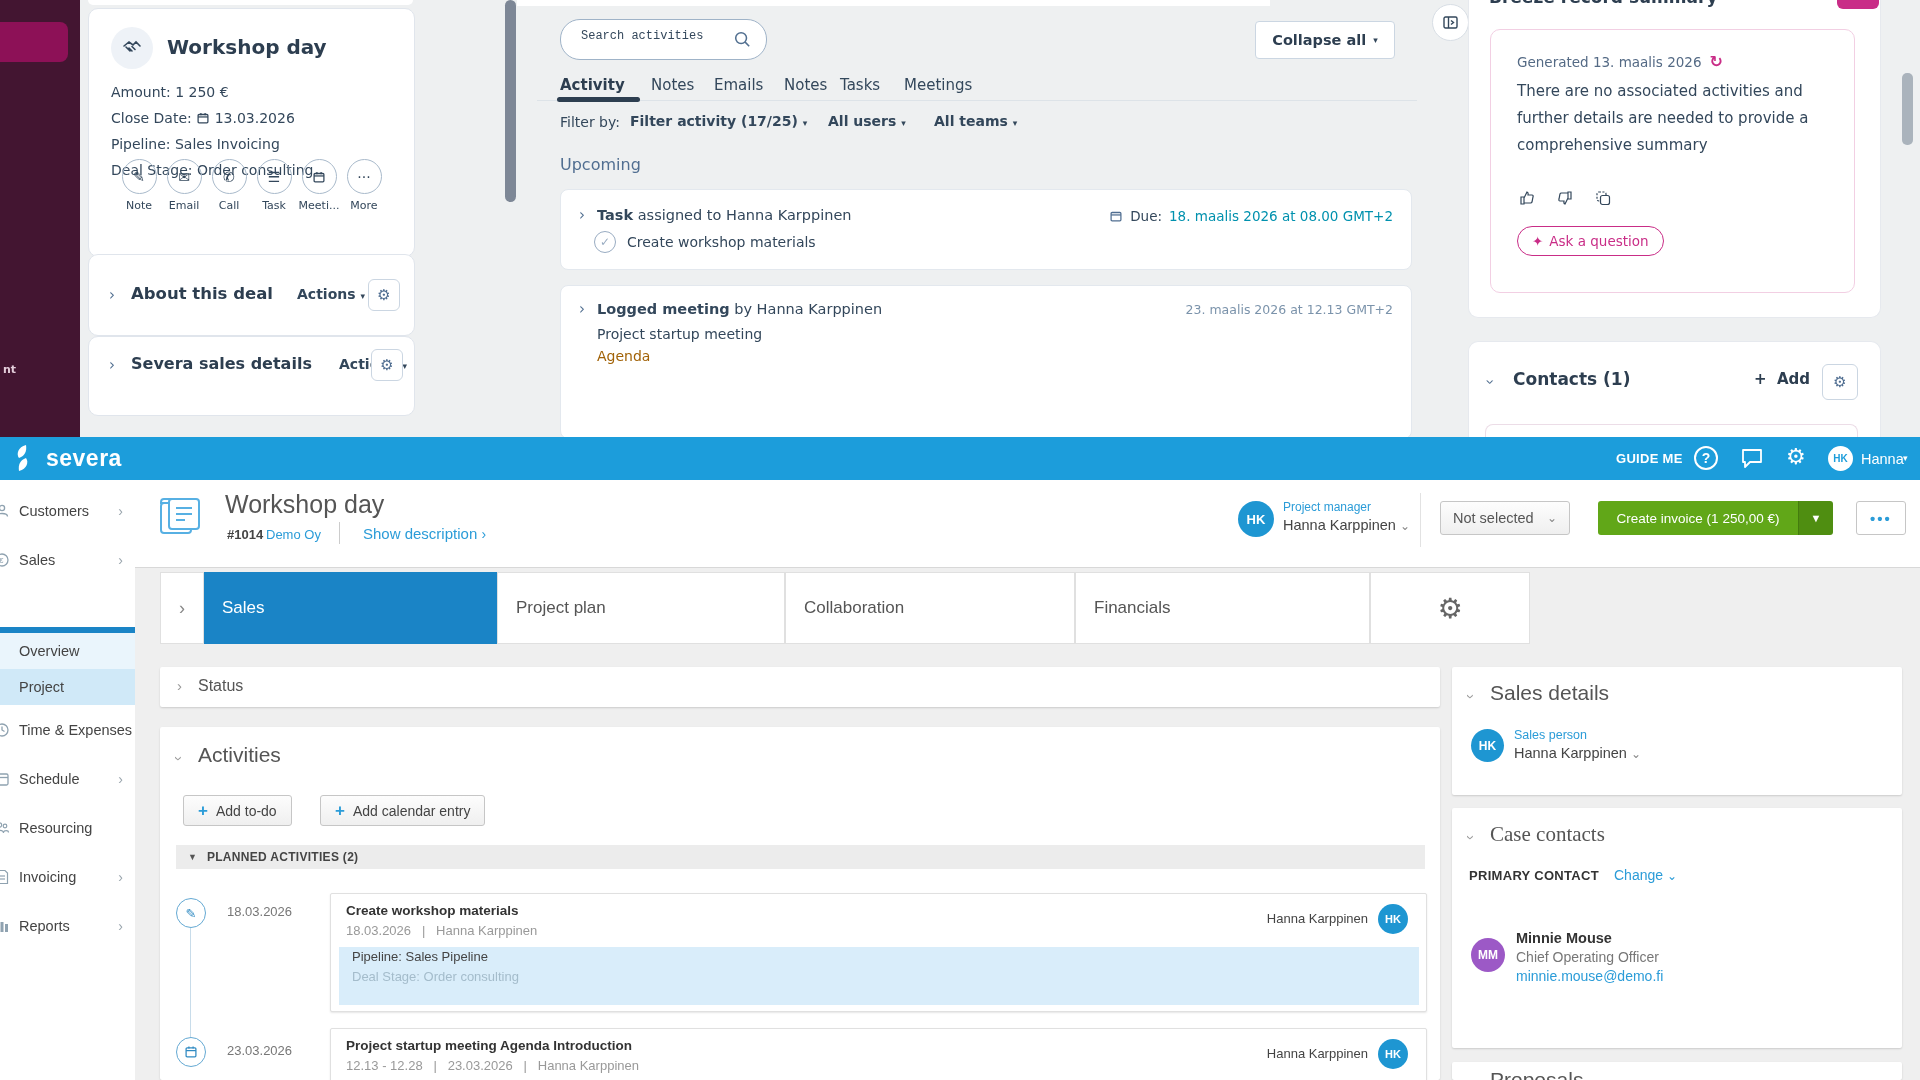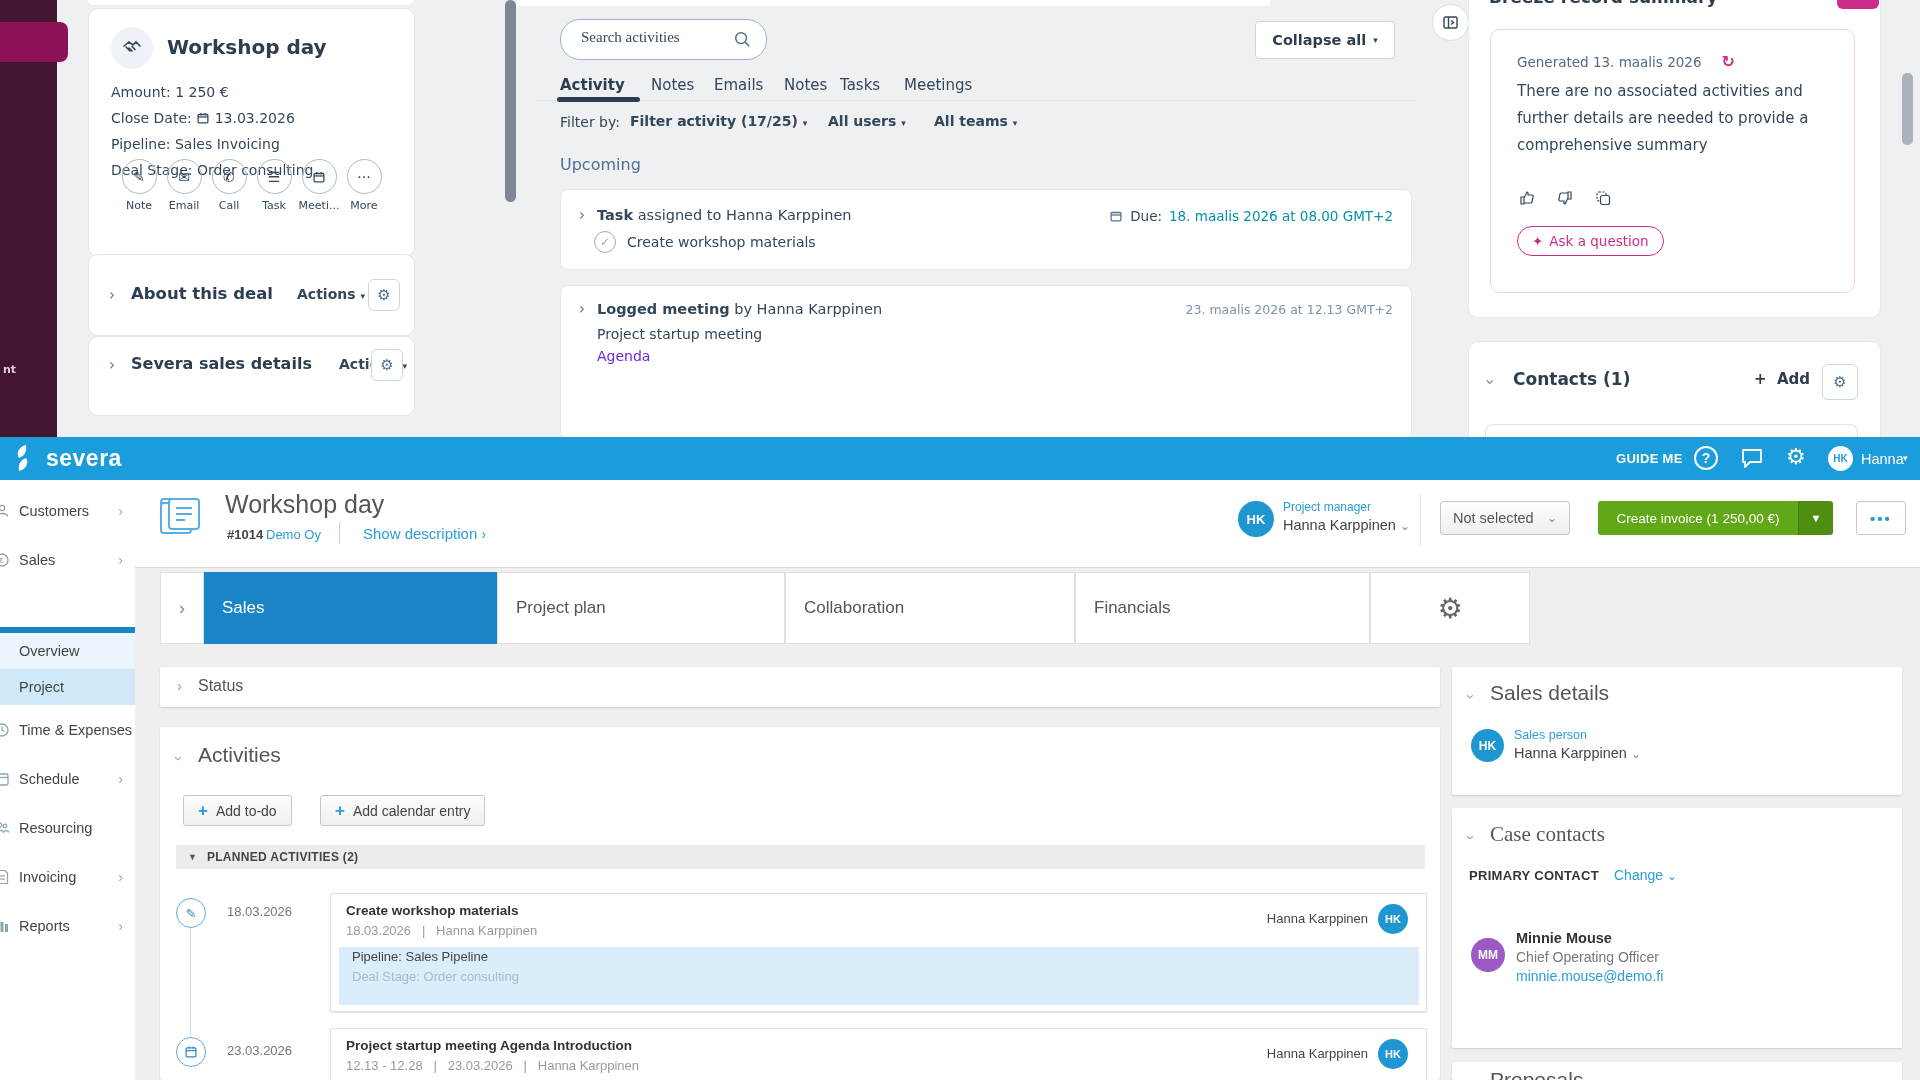--- a/index.html
+++ b/index.html
@@ -3,39 +3,39 @@
 <meta charset="utf-8">
 <style>
   html,body{margin:0;padding:0;background:#dfe3e6;}
   .stage{position:relative;width:1920px;height:1080px;overflow:hidden;background:#eef0f1;
          font-family:"Liberation Sans",sans-serif;color:#33475b;}
   .abs{position:absolute;}
   
   .hs{position:absolute;left:0;top:0;width:1920px;height:437px;background:#eef0f1;
       font-family:"DejaVu Sans",sans-serif;}
   .hs-card{position:absolute;background:#fff;border:1px solid #e0e5ec;border-radius:10px;}
-  .hs-rail{position:absolute;left:0;top:0;width:57px;height:437px;background:#431531;}
+  .hs-rail{position:absolute;left:0;top:0;width:80px;height:437px;background:#431531;}
   .hs-rail-btn{position:absolute;left:0;top:22px;width:68px;height:40px;background:#8d1157;border-radius:0 8px 8px 0;}
   .hs-rail-frag{position:absolute;left:3px;top:363px;color:#e3cdda;font-size:11px;font-weight:bold;}
   .hs-title{font-size:20px;font-weight:bold;color:#2d3e50;}
   .hs-row{font-size:14px;color:#33475b;line-height:26px;}
   .hs-act{display:flex;flex-direction:column;align-items:center;width:44px;}
   .hs-act .cir{width:33px;height:33px;border:1px solid #a9bacb;border-radius:50%;display:flex;align-items:center;justify-content:center;color:#33475b;font-size:14px;}
   .hs-act .lb{font-size:11px;margin-top:5px;color:#33475b;}
   .glyph{font-family:"DejaVu Sans",sans-serif;}
   .chevR{color:#516f90;font-size:15px;}
   .cd{display:inline-block;transform:rotate(90deg);}
   .caret{font-size:9px;color:#33475b;}
   .gearbox{position:absolute;width:30px;height:30px;border:1px solid #cbd6e2;border-radius:6px;background:#fff;
            display:flex;align-items:center;justify-content:center;color:#506e91;font-size:15px;}
   .hs-tab{position:absolute;top:76px;font-size:15px;color:#33475b;}
   .pill-input{position:absolute;left:560px;top:19px;width:205px;height:39px;border:1px solid #9fb3c8;border-radius:20px;
               background:#fff;}
-  .pill-input input{position:absolute;left:18px;top:8px;width:140px;border:none;outline:none;font-size:15px;color:#737373;
-              font-family:Liberation Serif, serif;background:transparent;}
+  .pill-input input{position:absolute;left:18px;top:8px;width:140px;border:none;outline:none;font-size:12px;color:#737373;
+              font-family:Liberation Mono, monospace;background:transparent;}
   .pill-input input::placeholder{color:#33475b;opacity:1;}
   .hs-feedcard{position:absolute;background:#fff;border:1px solid #e3e8ee;border-radius:8px;}
   .teal{color:#0091ae;}
   .meta{white-space:pre;}
   .pinkcard{position:absolute;left:1490px;top:29px;width:363px;height:262px;background:#fff;
             border:1px solid #f2cfe3;border-radius:10px;}
   .magenta{color:#c92d87;}
   .askbtn{position:absolute;left:26px;top:196px;height:28px;border:1.5px solid #c92d87;border-radius:15px;
           display:inline-flex;align-items:center;padding:0 14px;color:#c92d87;font-size:13.5px;gap:6px;background:#fff;}
   
@@ -222,31 +222,31 @@
           <span class="glyph">✓</span>
         </span>
       <span class="abs" style="left:66px;top:44px;font-size:14px;">Create workshop materials</span>
     </div>
 
     <div class="hs-feedcard" style="left:560px;top:285px;width:850px;height:152px;overflow:hidden;">
       <span class="chevR abs" style="left:18px;top:14px;">›</span>
       <span class="abs" style="left:36px;top:15px;font-size:14.5px;"><b>Logged meeting</b><span> by Hanna Karppinen</span></span>
       <span class="abs" style="right:18px;top:16px;font-size:12.5px;color:#7b93ab;">23. maalis 2026 at 12.13 GMT+2</span>
       <span class="abs" style="left:36px;top:40px;font-size:14px;">Project startup meeting</span>
-      <span class="abs" style="left:36px;top:62px;font-size:14px;color:#6d28d9;">Agenda</span>
+      <span class="abs" style="left:36px;top:62px;font-size:14px;color:#a16207;">Agenda</span>
     </div>
 
     <div class="abs" style="left:1468px;top:0;width:413px;height:318px;background:#fff;border-radius:0 0 10px 10px;border:1px solid #e6e9ee;border-top:none;box-sizing:border-box;">
       <div class="abs" style="left:20px;top:0;width:300px;height:9px;overflow:hidden;">
         <div style="position:absolute;top:-13px;font-size:17px;font-weight:bold;color:#2d3e50;">Breeze record summary</div>
       </div>
       <div class="abs" style="left:368px;top:0;width:42px;height:9px;background:#c92d87;border-radius:0 0 6px 6px;"></div>
     </div>
     <div class="pinkcard">
-      <span class="abs" style="left:26px;top:22px;font-size:13.5px;color:#546a85;display:flex;align-items:center;gap:20px;">
+      <span class="abs" style="left:26px;top:22px;font-size:13.5px;color:#546a85;display:flex;align-items:center;gap:8px;">
         <span>Generated 13. maalis 2026</span>
         <span class="magenta glyph" style="font-size:16px;font-weight:bold;">↻</span>
       </span>
       <div class="abs" style="left:26px;top:48px;width:312px;font-size:15px;line-height:27px;color:#33475b;">There are no associated activities and further details are needed to provide a comprehensive summary</div>
       <div class="abs" style="left:28px;top:160px;display:flex;gap:22px;align-items:center;color:#33475b;">
         <span>
             <svg width="16" height="16" viewBox="0 0 16 16">
               <path d="M2 7 h3 v7 H2 z M5 8 l3-6 q1.5.5 1 3 h4 q1.5 0 1 2 l-1 5 q-.3 1-1.5 1 H5 z" fill="none" stroke="#33475b" stroke-width="1.2"></path>
             </svg>
           </span>

